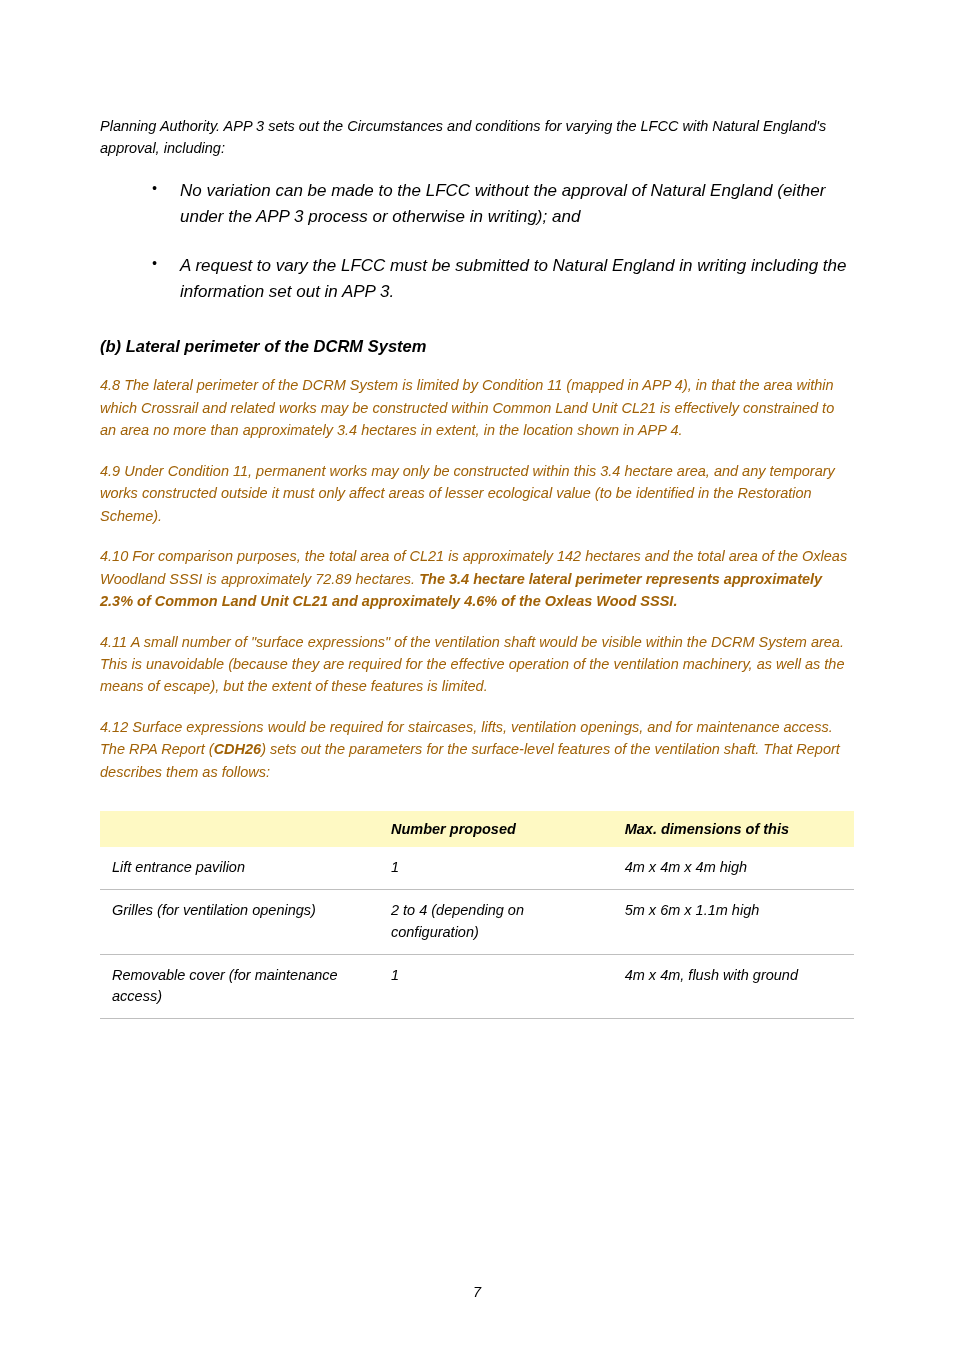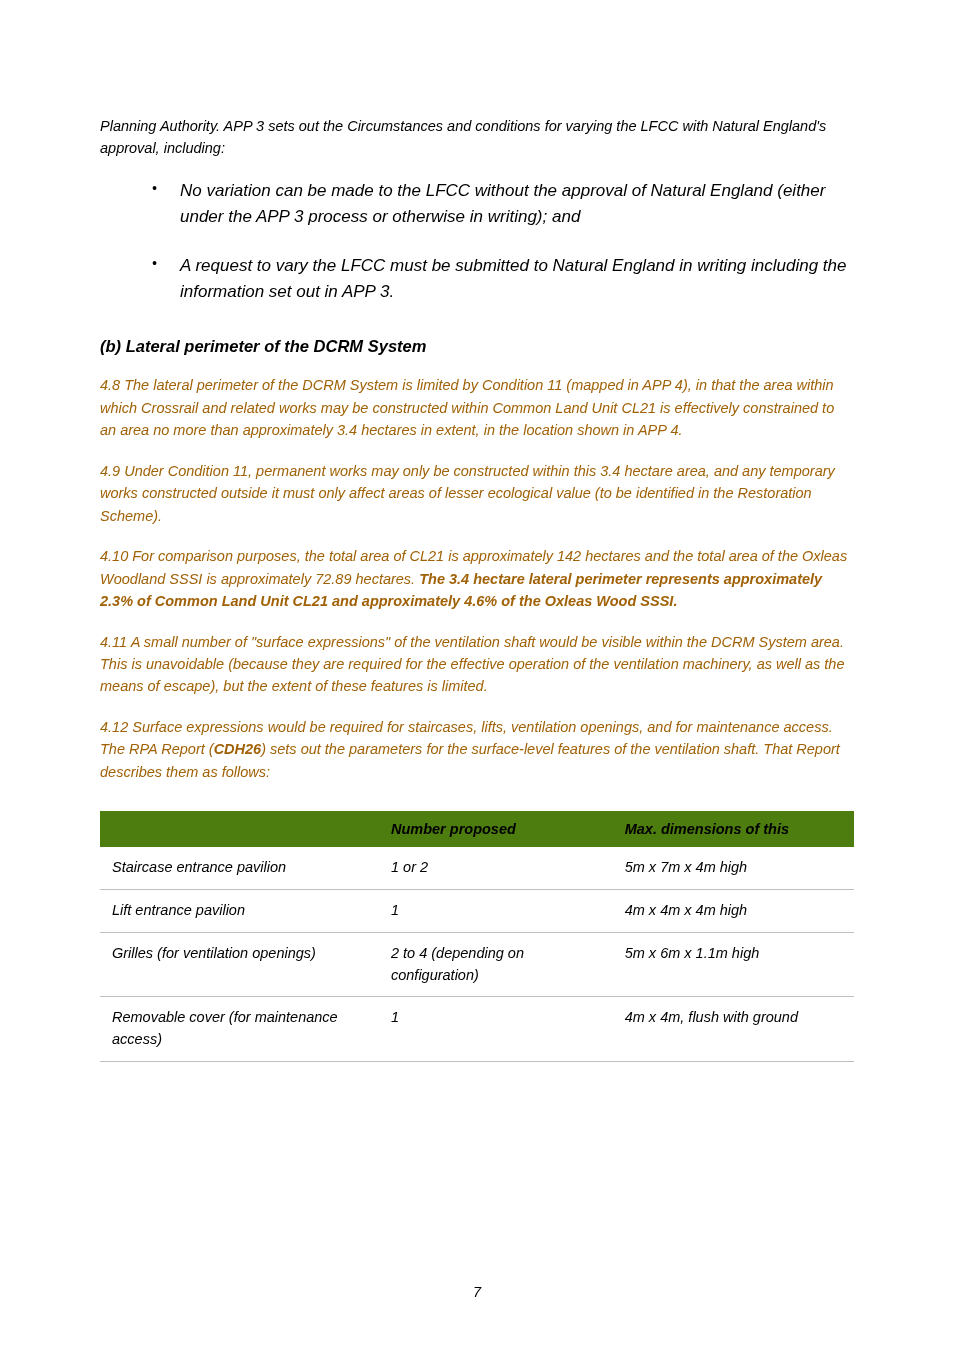--- a/index.html
+++ b/index.html
@@ -60,21 +60,21 @@
     }
     .bold {
       font-weight: bold;
     }
     .table {
       width: 100%;
       border-collapse: collapse;
       margin-top: 8px;
     }
     .table th {
-      background: #4d7c0f;
+      background: #fef9c3;
       text-align: left;
       padding: 10px 12px;
       font-size: 14.5px;
       font-weight: bold;
       color: #000;
       border: none;
       vertical-align: top;
     }
     .table td {
       text-align: left;
@@ -129,25 +129,20 @@
 <table class="table">
   <thead>
     <tr>
       <th class="col1"></th>
       <th class="col2">Number proposed</th>
       <th class="col3">Max. dimensions of this</th>
     </tr>
   </thead>
   <tbody>
     <tr>
-      <td>Staircase entrance pavilion</td>
-      <td>1 or 2</td>
-      <td>5m x 7m x 4m high</td>
-    </tr>
-    <tr>
       <td>Lift entrance pavilion</td>
       <td>1</td>
       <td>4m x 4m x 4m high</td>
     </tr>
     <tr>
       <td>Grilles (for ventilation openings)</td>
       <td>2 to 4 (depending on configuration)</td>
       <td>5m x 6m x 1.1m high</td>
     </tr>
     <tr>

